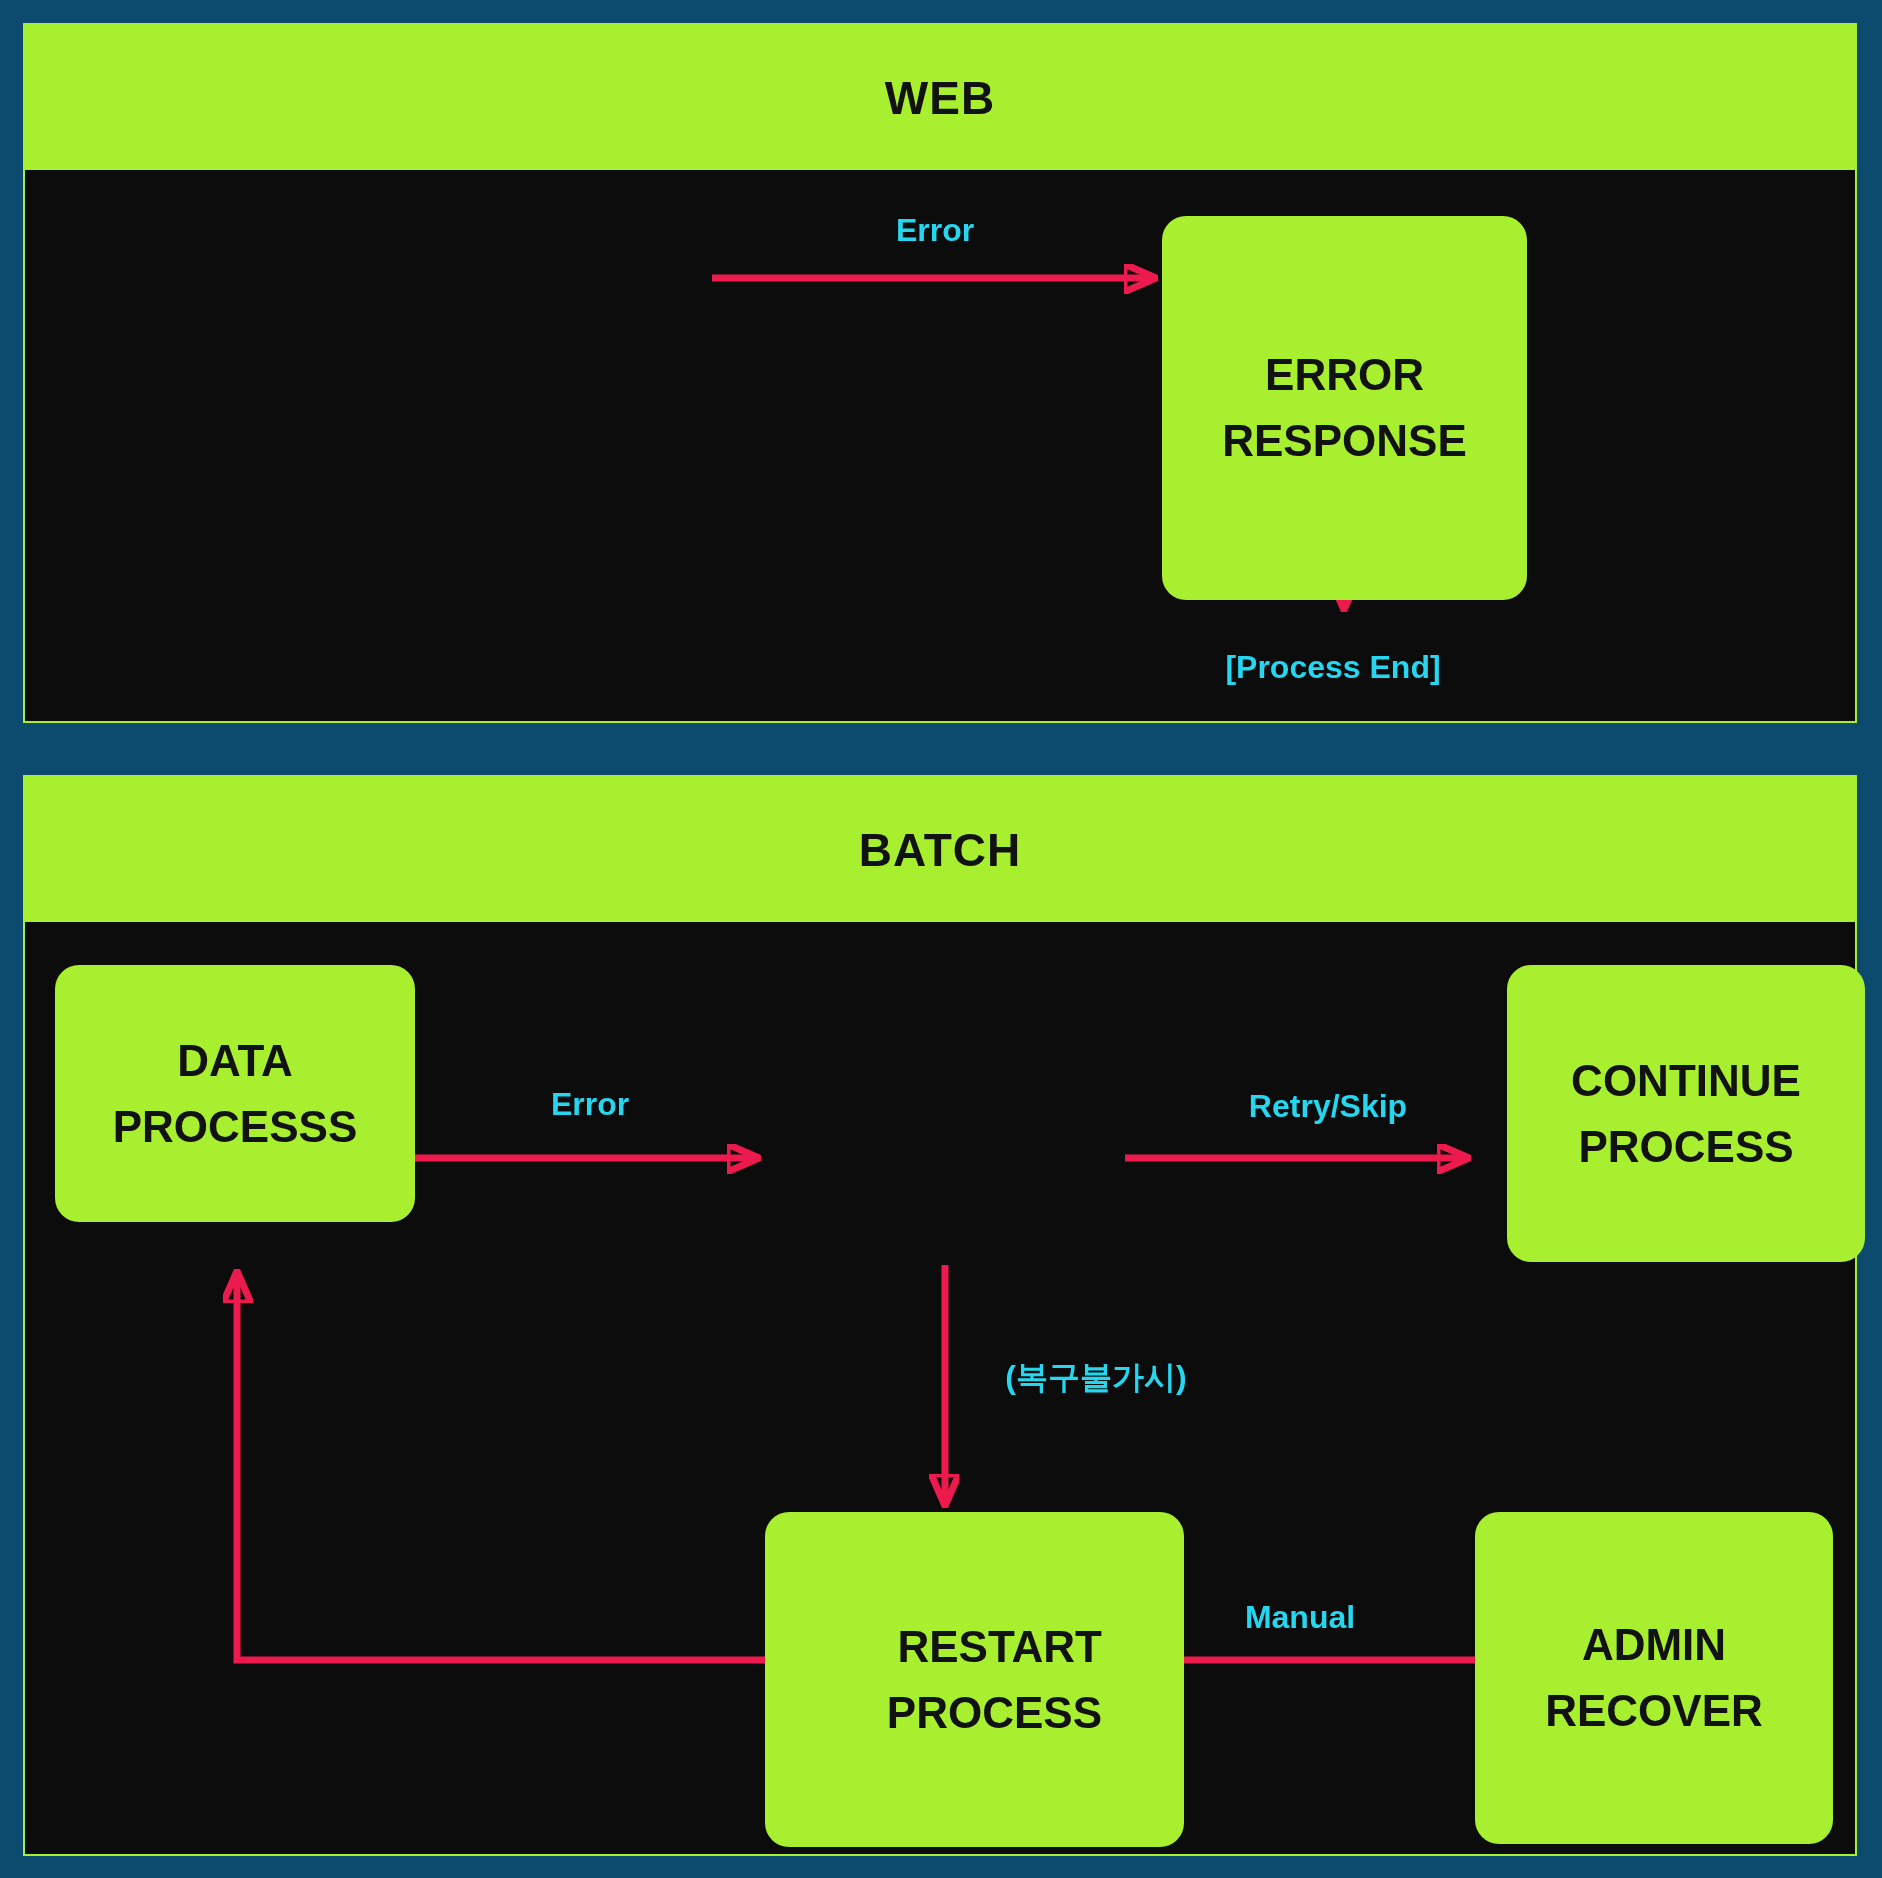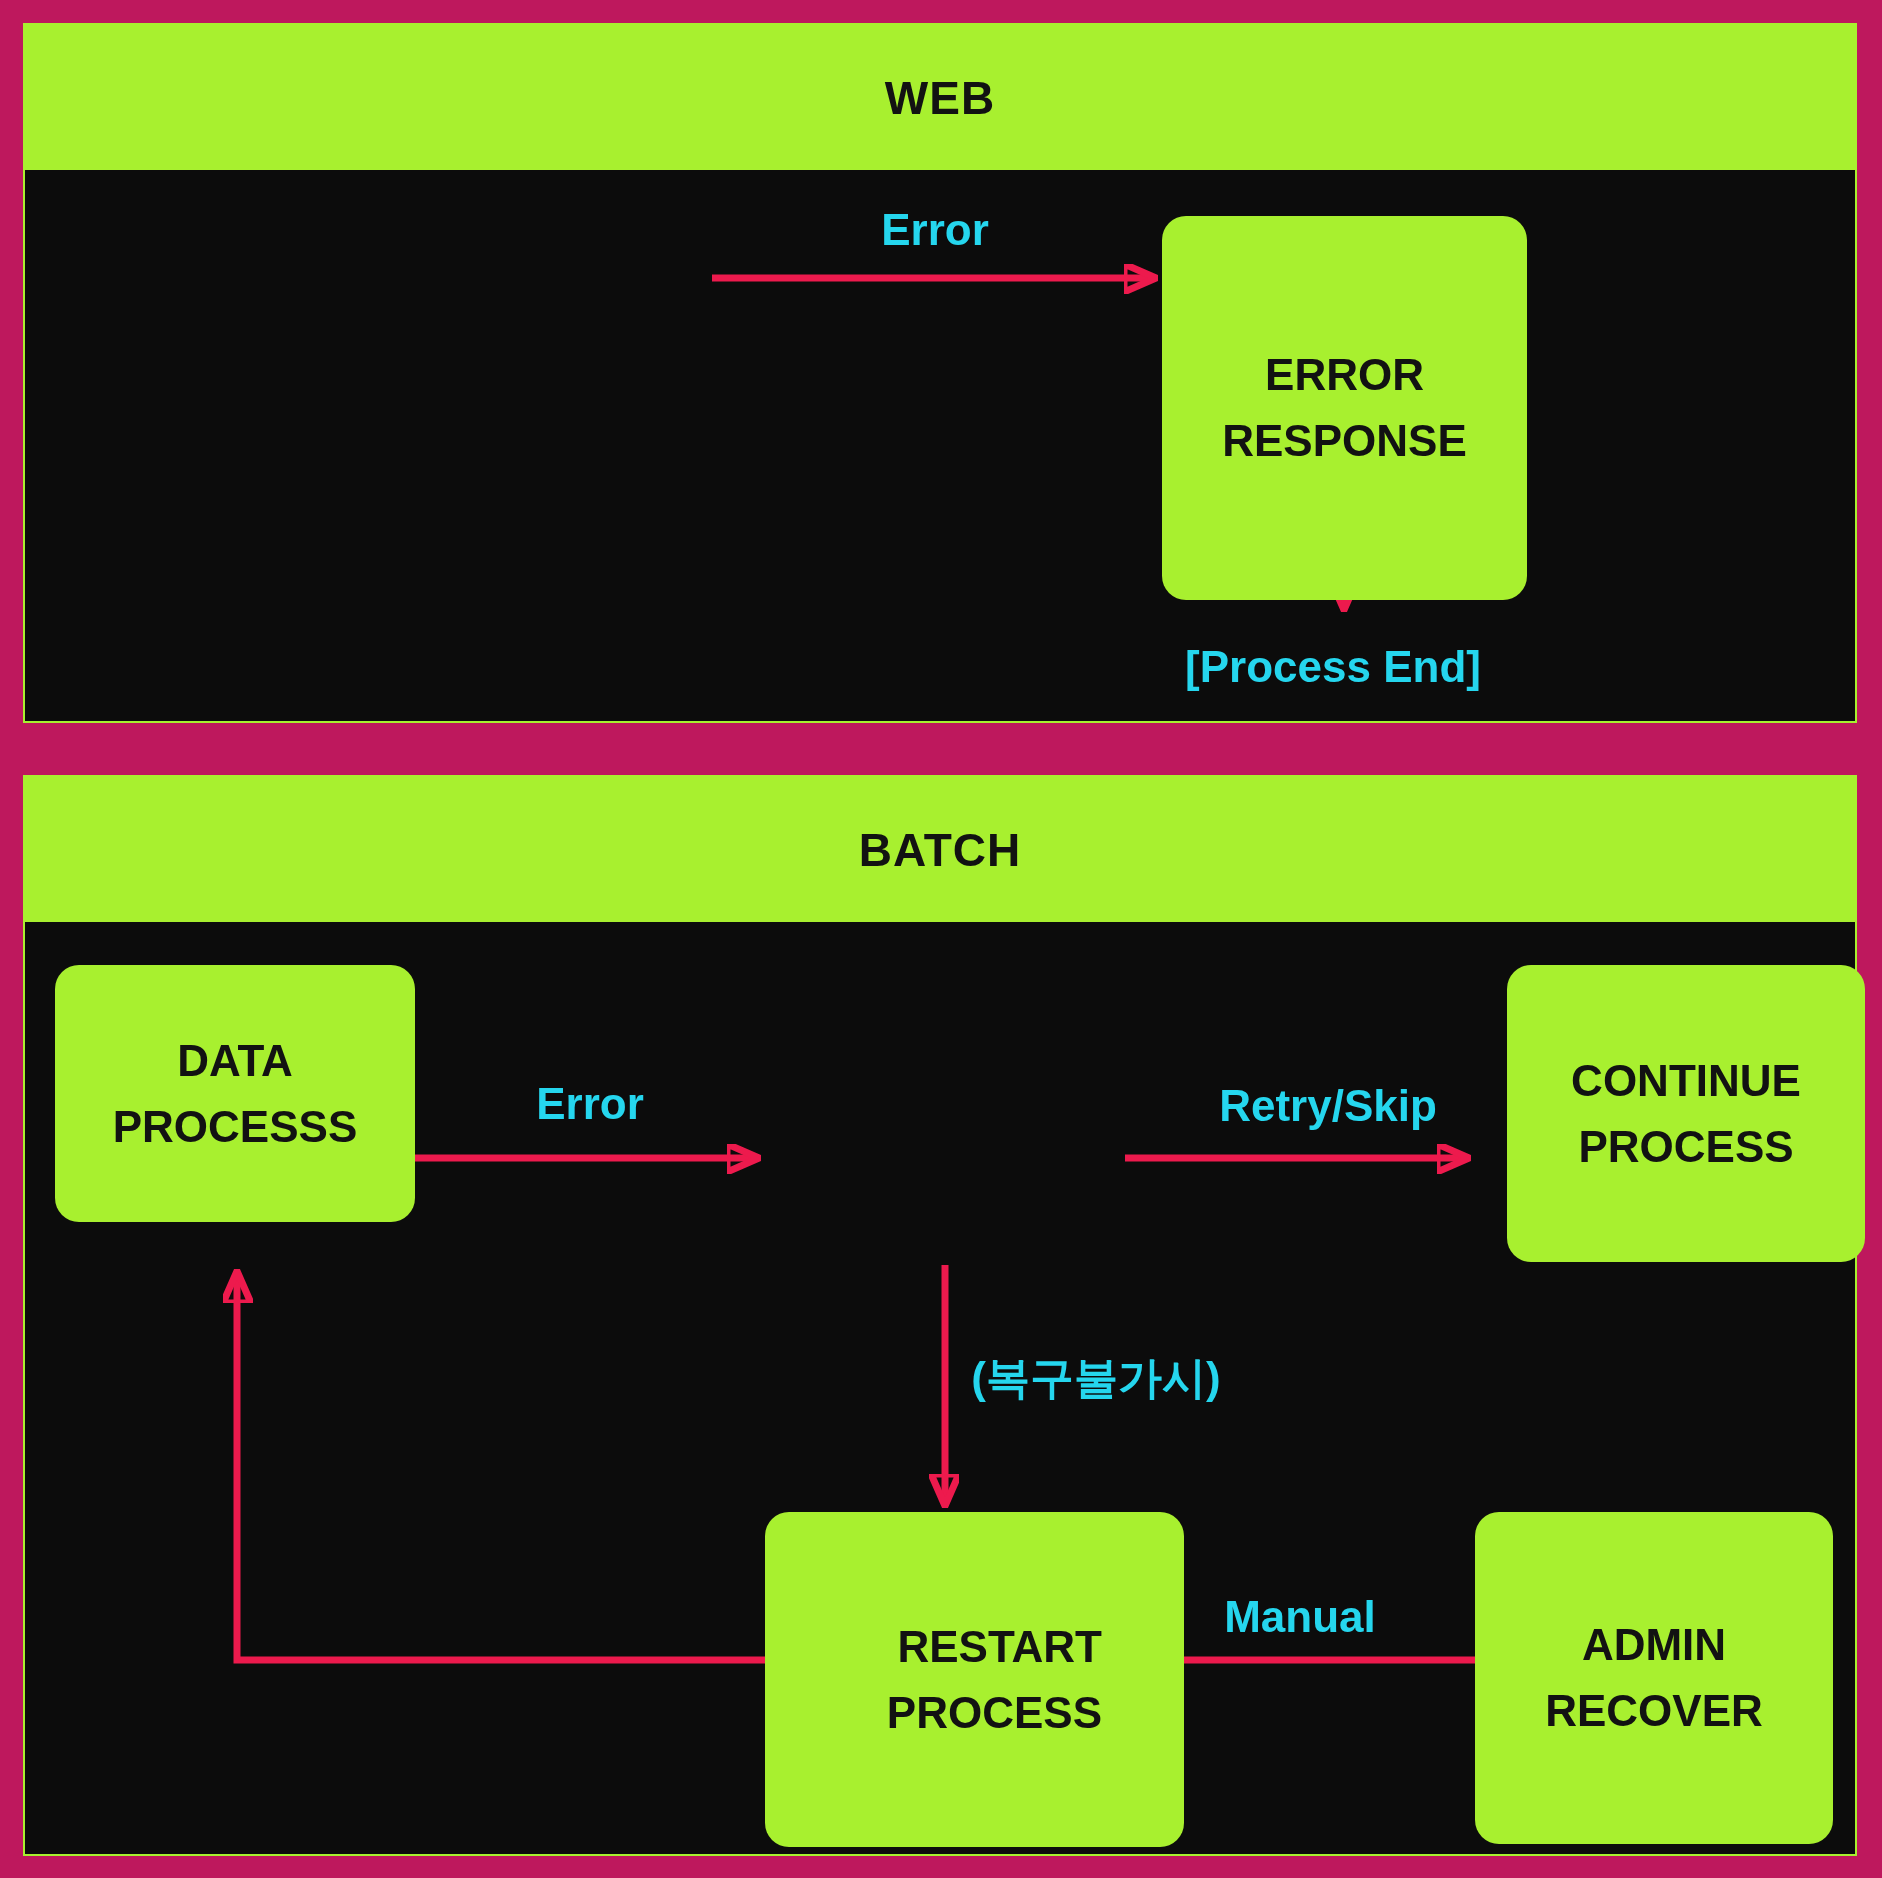--- a/index.html
+++ b/index.html
@@ -5,21 +5,21 @@
   html, body {
     margin: 0;
     padding: 0;
     background: #0c0c0c;
     font-family: "Liberation Sans", sans-serif;
   }
   .page {
     position: relative;
     width: 1882px;
     height: 1878px;
-    background: #be185d;
+    background: #0c4a6e;
     overflow: hidden;
   }
   .panel {
     position: absolute;
     border: 2px solid #a8f02f;
     background: #0c0c0c;
     box-sizing: border-box;
   }
   .panel-header {
     position: absolute;
@@ -63,21 +63,21 @@
     stroke: #ed1a4d;
     stroke-width: 7;
     fill: none;
     stroke-linejoin: miter;
   }
   .edge-label {
     position: absolute;
     transform: translate(-50%, -50%);
     color: #25d6ee;
     font-weight: bold;
-    font-size: 44px;
+    font-size: 32px;
     white-space: nowrap;
   }
 </style>
 </head>
 <body>
 
 <div class="page">
 
   <section class="panel" style="left:23px; top:23px; width:1834px; height:700px;">
     <div class="panel-header">

